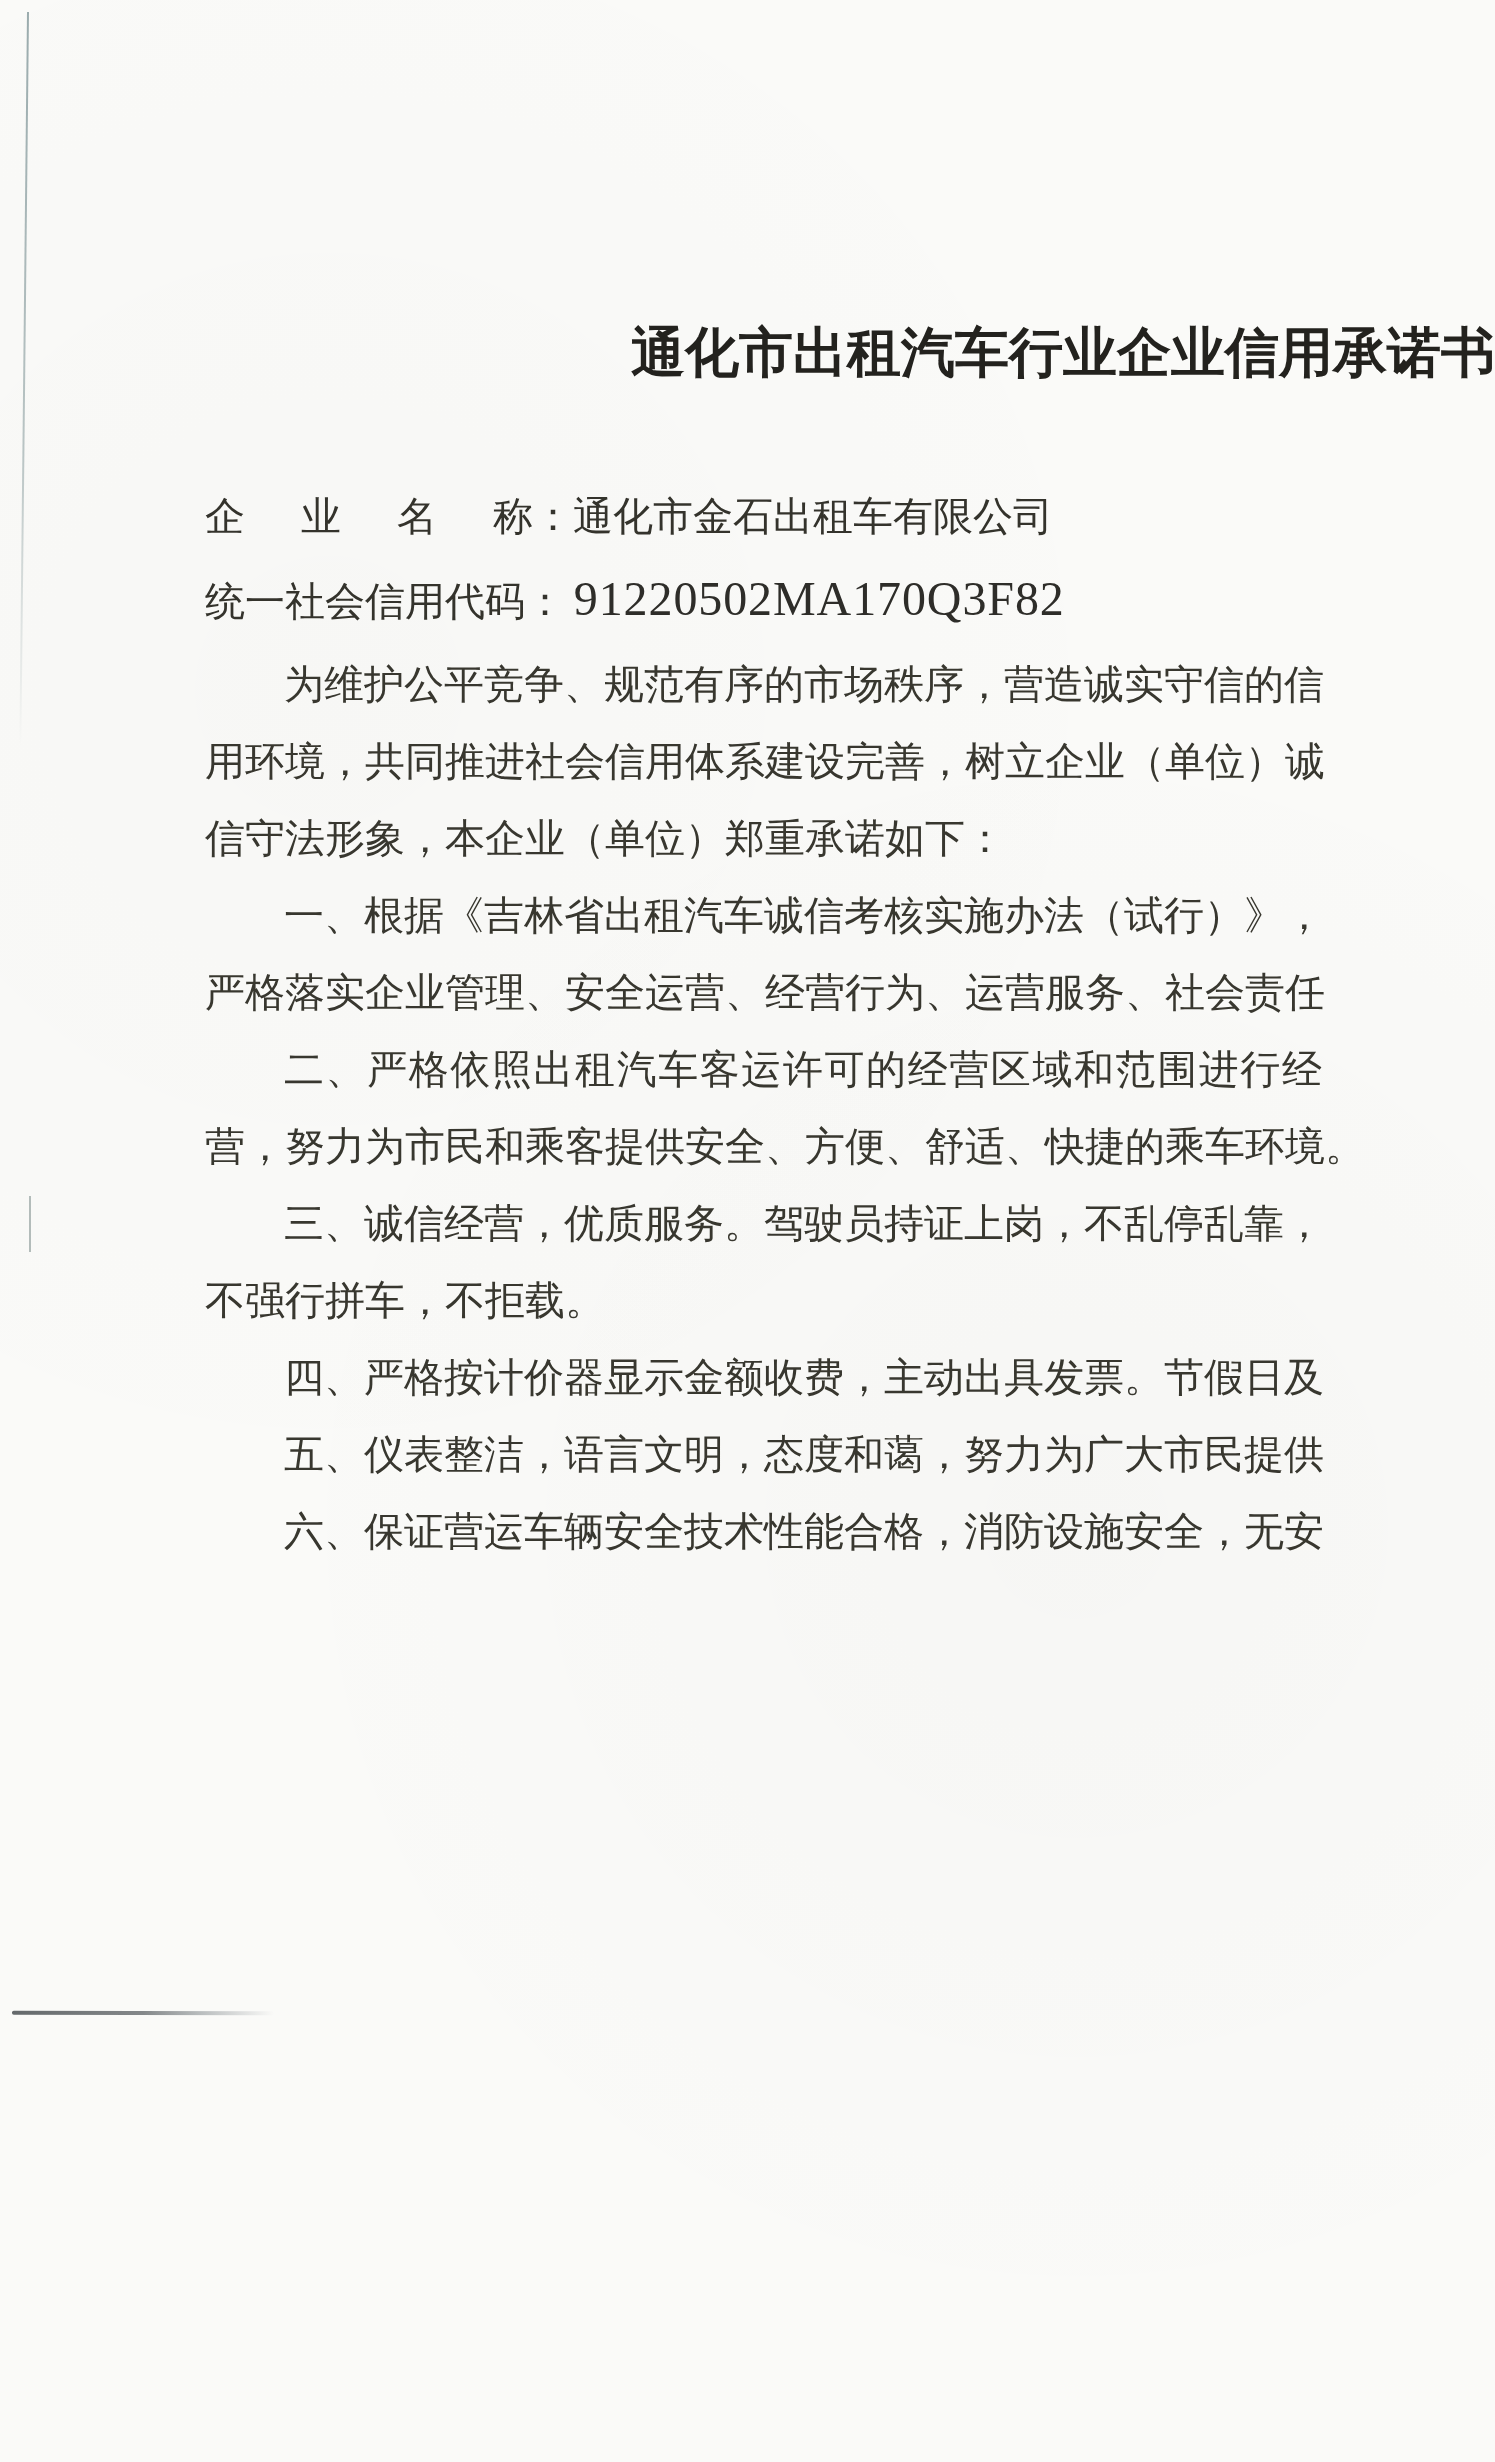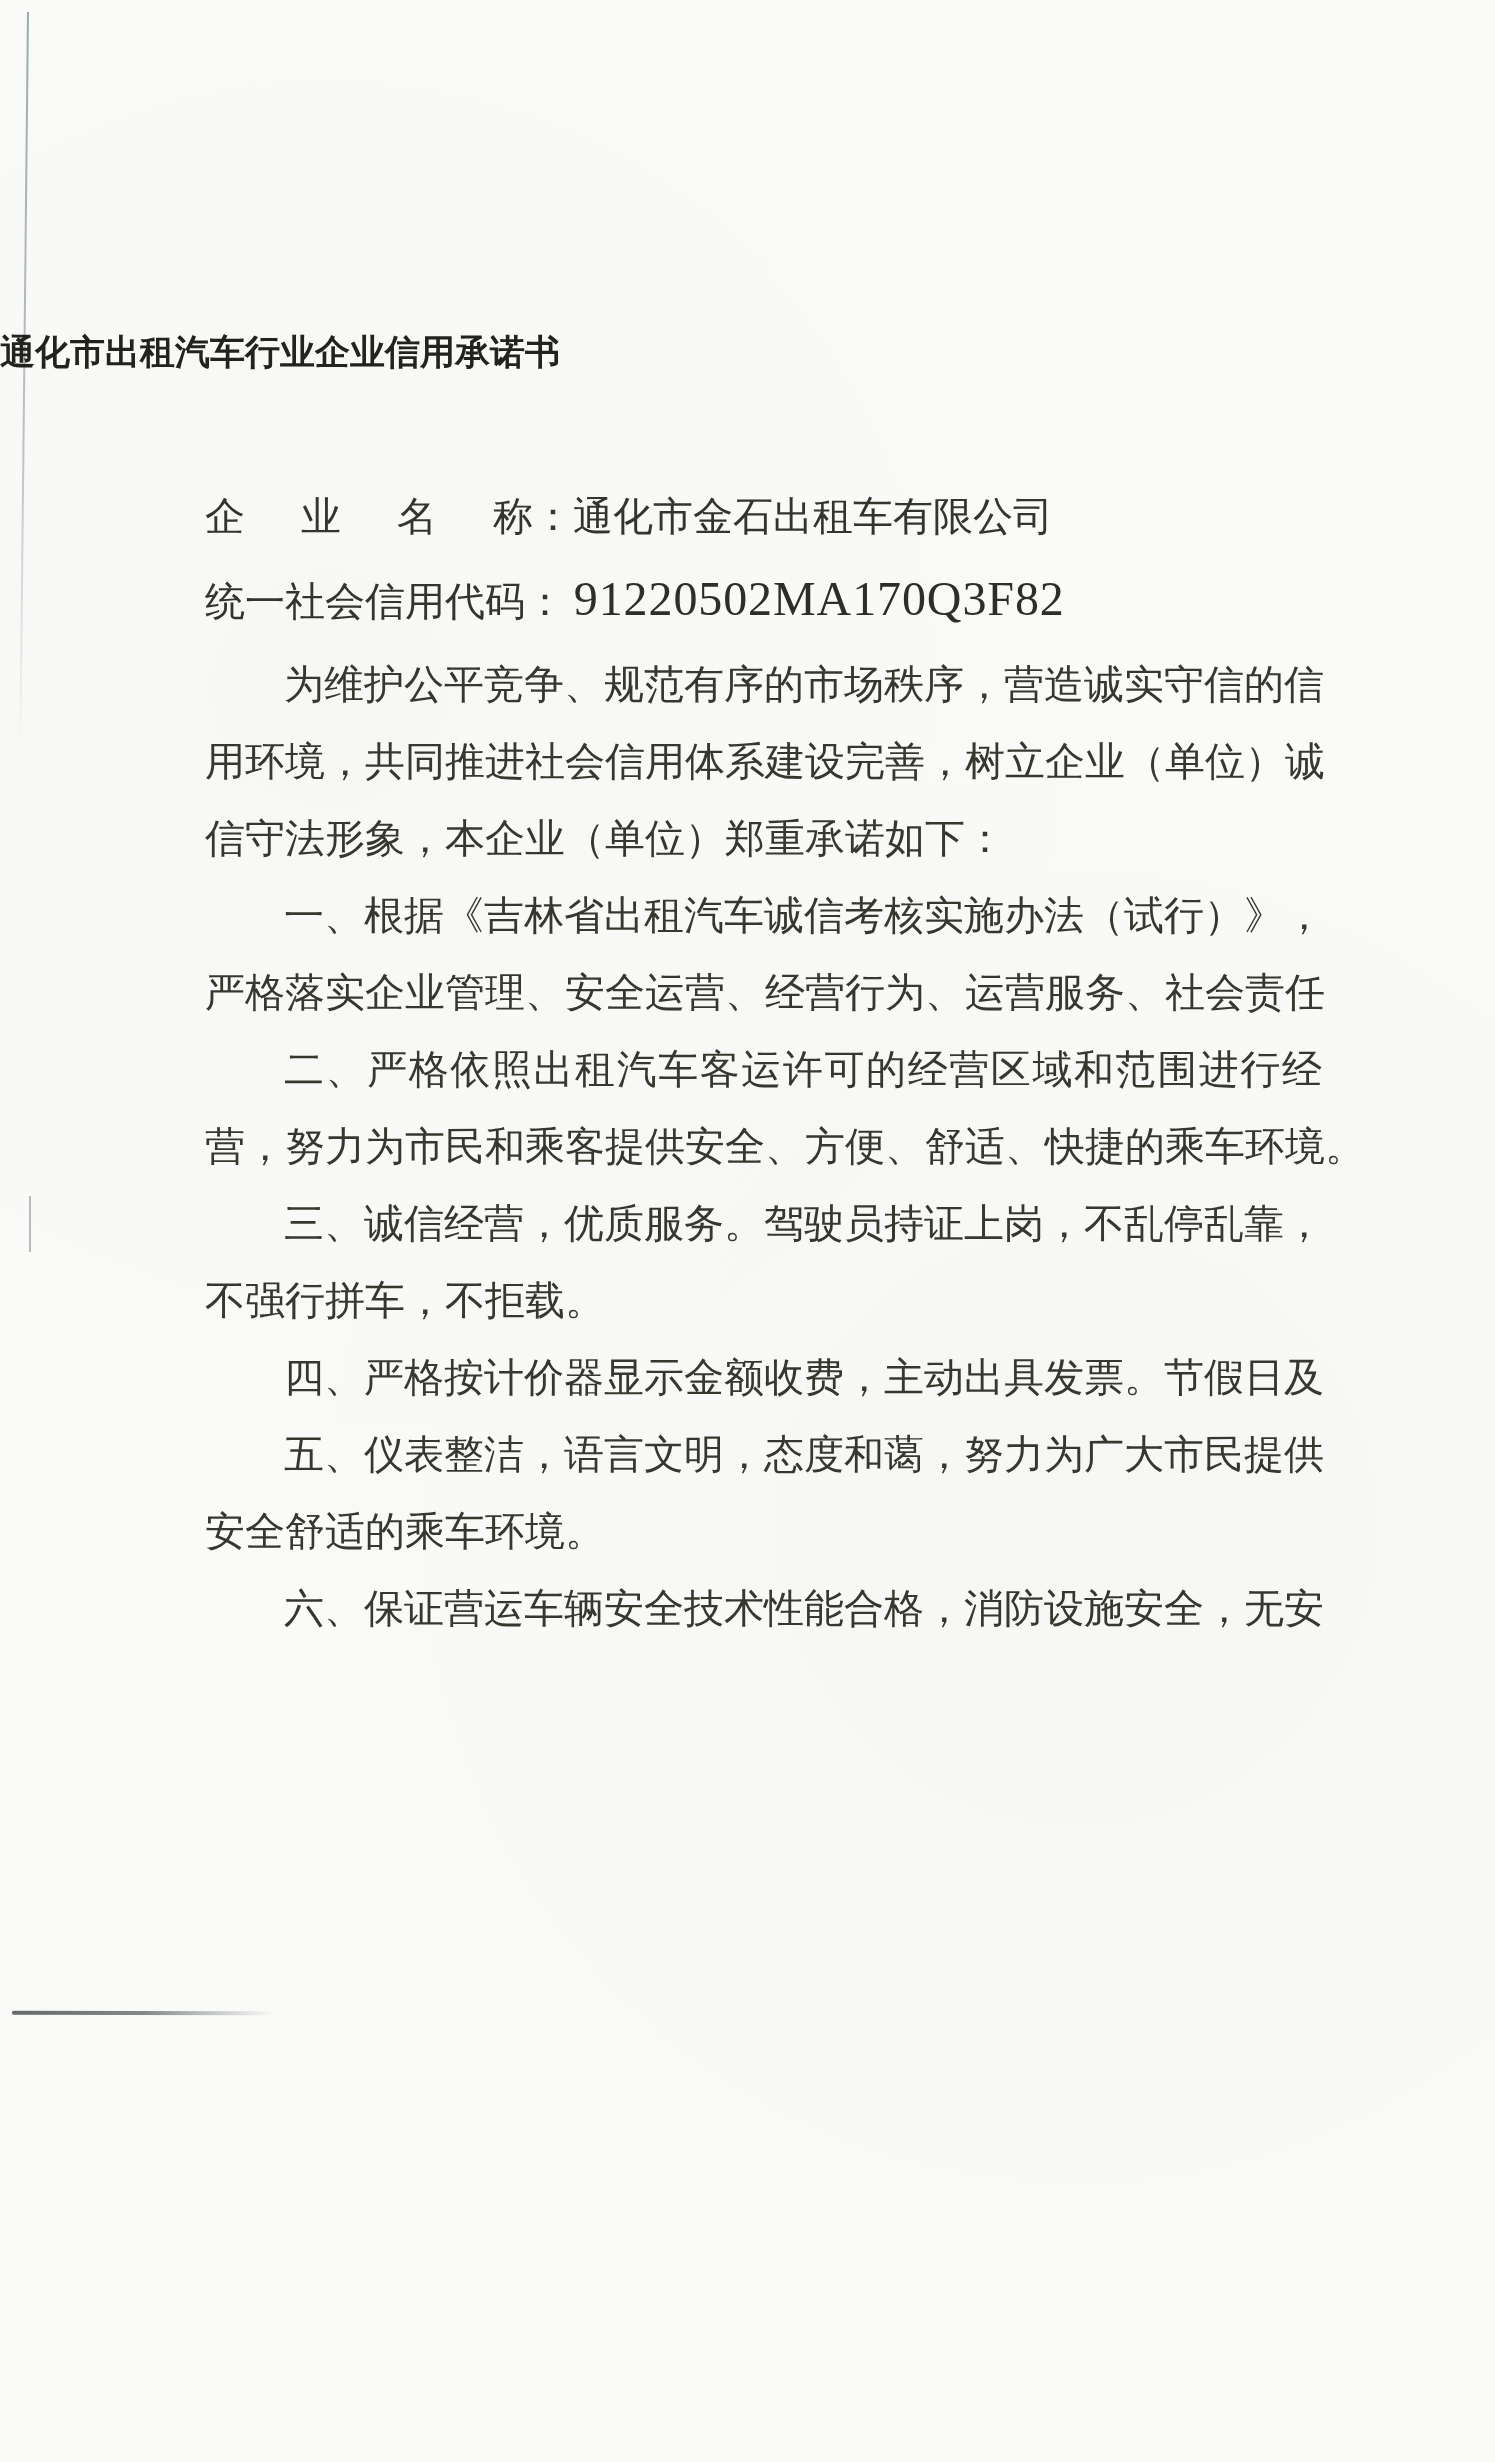--- a/index.html
+++ b/index.html
@@ -26,22 +26,22 @@
     background:#b3bcba;
   }
   .art-h1{
     position:absolute;left:12.3px;top:2011px;width:262px;height:3.5px;
     background:linear-gradient(to right,#64696b,#84888a 50%,#b9bdbe 72%,rgba(230,232,232,0));
     border-radius:1.8px;transform:rotate(0.12deg);
   }
   
   .title{
     position:absolute;top:318px;left:0;width:100%;margin:0;
-    text-align:left;
-    font-size:35px;line-height:70px;font-weight:700;
+    text-align:right;
+    font-size:54px;line-height:70px;font-weight:700;
     letter-spacing:0;
     color:#23221e;
   }
   
   .field{
     position:absolute;left:205px;width:1117px;height:77px;line-height:77px;
     font-size:40px;white-space:nowrap;color:#34332c;
   }
   .field-1{top:478px;}
   .field-2{top:560px;}
@@ -341,21 +341,20 @@
         <span>努</span>
         <span>力</span>
         <span>为</span>
         <span>广</span>
         <span>大</span>
         <span>市</span>
         <span>民</span>
         <span>提</span>
         <span>供</span>
       </div>
-      <div class="line">安全舒适的乘车环境。</div>
       <div class="line justify indent">
         <span>六</span>
         <span>、</span>
         <span>保</span>
         <span>证</span>
         <span>营</span>
         <span>运</span>
         <span>车</span>
         <span>辆</span>
         <span>安</span>

